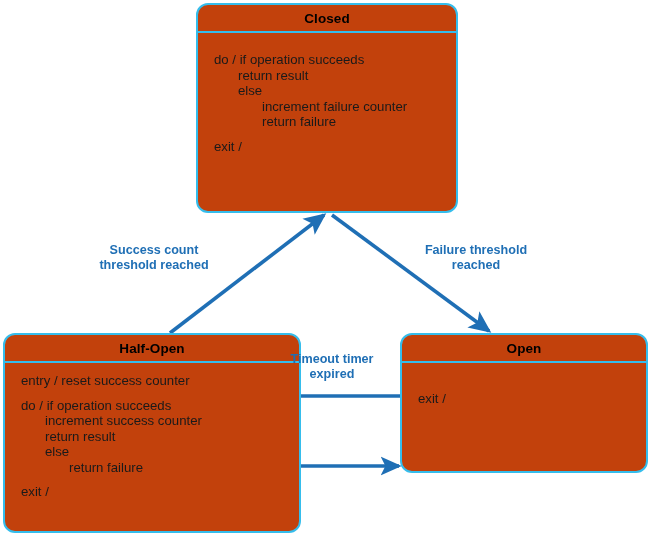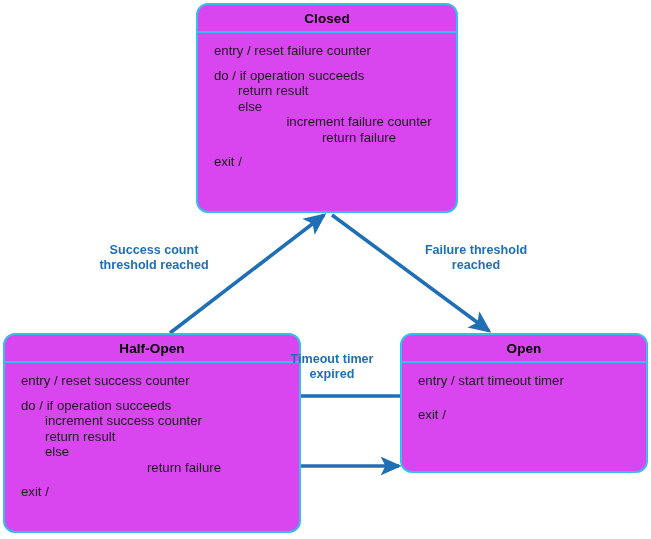--- a/index.html
+++ b/index.html
@@ -22,21 +22,21 @@
     width: 651px;
     height: 539px;
   }
 
   
   .state-box {
     position: absolute;
     box-sizing: border-box;
     border: 2px solid #35BDEC;
     border-radius: 12px;
-    background: #d946ef;
+    background: #c2410c;
     overflow: hidden;
     z-index: 3;
   }
   .state-title {
     text-align: center;
     font-weight: bold;
     font-size: 13.5px;
     color: #000000;
     padding: 6px 4px 5px 4px;
     border-bottom: 2px solid #35BDEC;
@@ -48,21 +48,21 @@
     color: #1a1a1a;
     line-height: 1.18;
   }
   .line {
     white-space: pre;
   }
   .line.blank {
     height: 9px;
   }
   .indent1 { padding-left: 24px; }
-  .indent2 { padding-left: 48px; text-align: center; }
+  .indent2 { padding-left: 48px; }
 
   
   #box-closed {
     left: 196px;  top: 3px;
     width: 262px; height: 210px;
   }
   #box-halfopen {
     left: 3px;   top: 333px;
     width: 298px; height: 200px;
   }
@@ -112,21 +112,20 @@
     <line x1="332" y1="215" x2="489" y2="331" stroke="#1F6FB5" stroke-width="3.6" marker-end="url(#ah)"></line>
 
     <line x1="400" y1="396" x2="259" y2="396" stroke="#1F6FB5" stroke-width="3.4" marker-end="url(#ah)"></line>
 
     <line x1="259" y1="466" x2="399" y2="466" stroke="#1F6FB5" stroke-width="3.4" marker-end="url(#ah)"></line>
   </svg>
 
   <div class="state-box" id="box-closed">
     <div class="state-title">Closed</div>
     <div class="state-body">
-      <div class="line">entry / reset failure counter</div>
       <div class="line blank"></div>
       <div class="line">do / if operation succeeds</div>
       <div class="line indent1">return result</div>
       <div class="line indent1">else</div>
       <div class="line indent2">increment failure counter</div>
       <div class="line indent2">return failure</div>
       <div class="line blank"></div>
       <div class="line">exit /</div>
     </div>
   </div>
@@ -142,21 +141,20 @@
       <div class="line indent1">else</div>
       <div class="line indent2">return failure</div>
       <div class="line blank"></div>
       <div class="line">exit /</div>
     </div>
   </div>
 
   <div class="state-box" id="box-open">
     <div class="state-title">Open</div>
     <div class="state-body">
-      <div class="line">entry / start timeout timer</div>
       <div class="line blank"></div>
       <div class="line blank"></div>
       <div class="line">exit /</div>
     </div>
   </div>
 
   <div class="edge-label" id="label-failure">Failure threshold
 reached</div>
 
   <div class="edge-label" id="label-success">Success count

